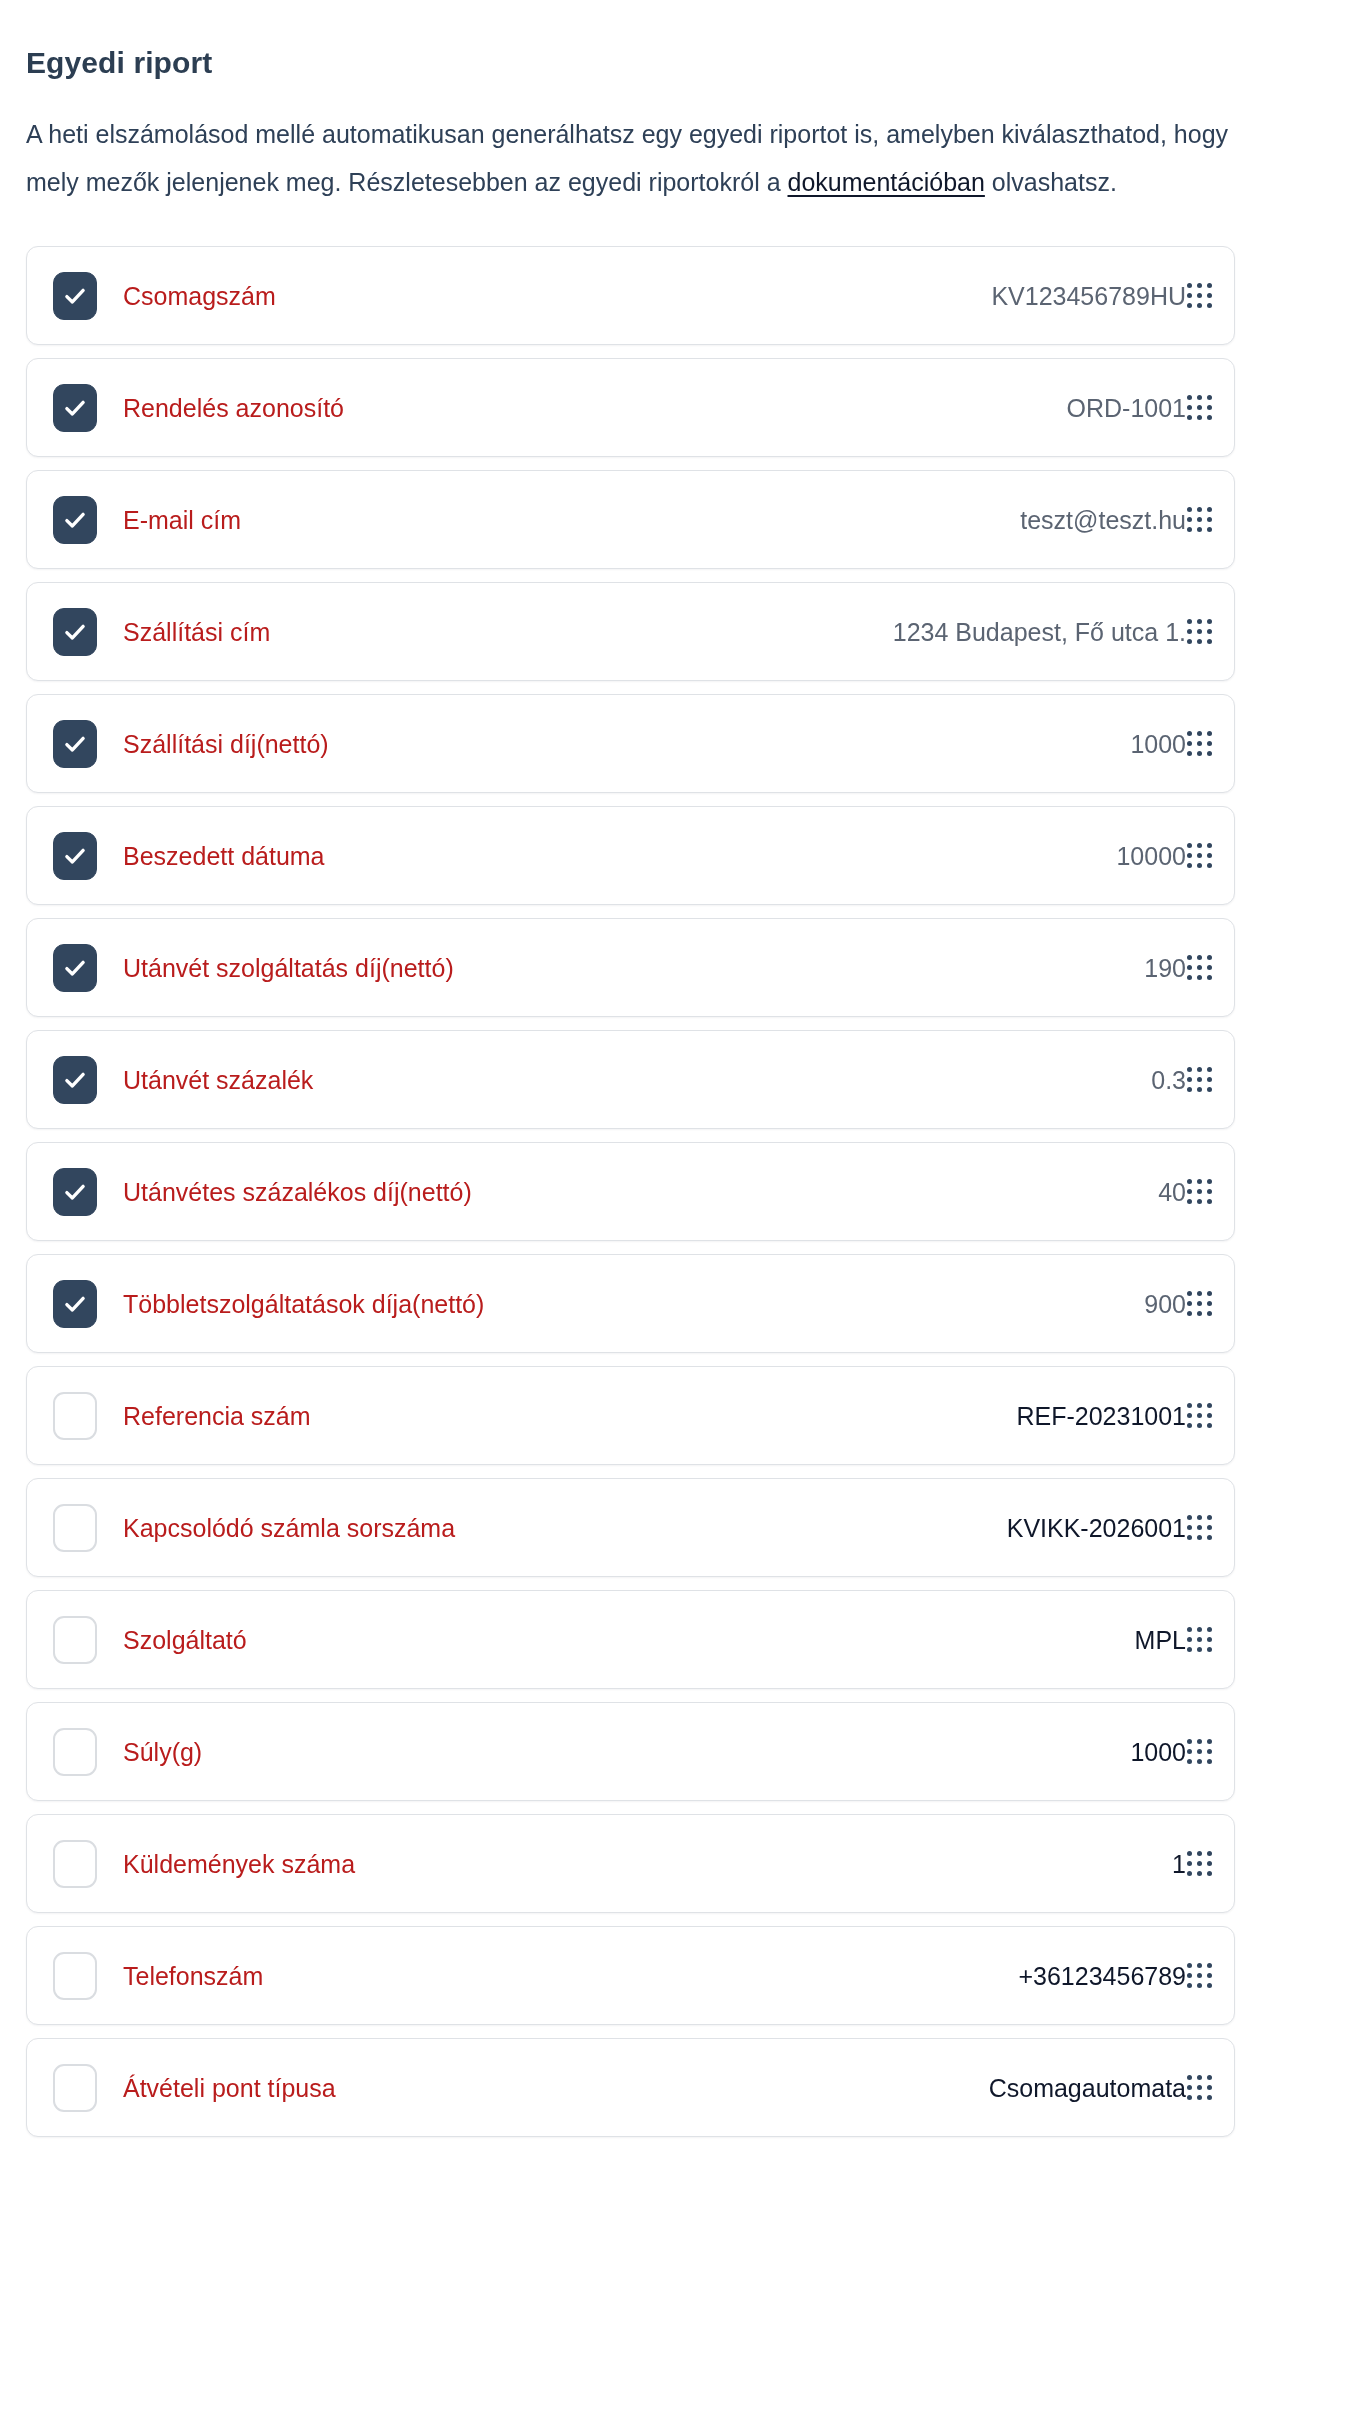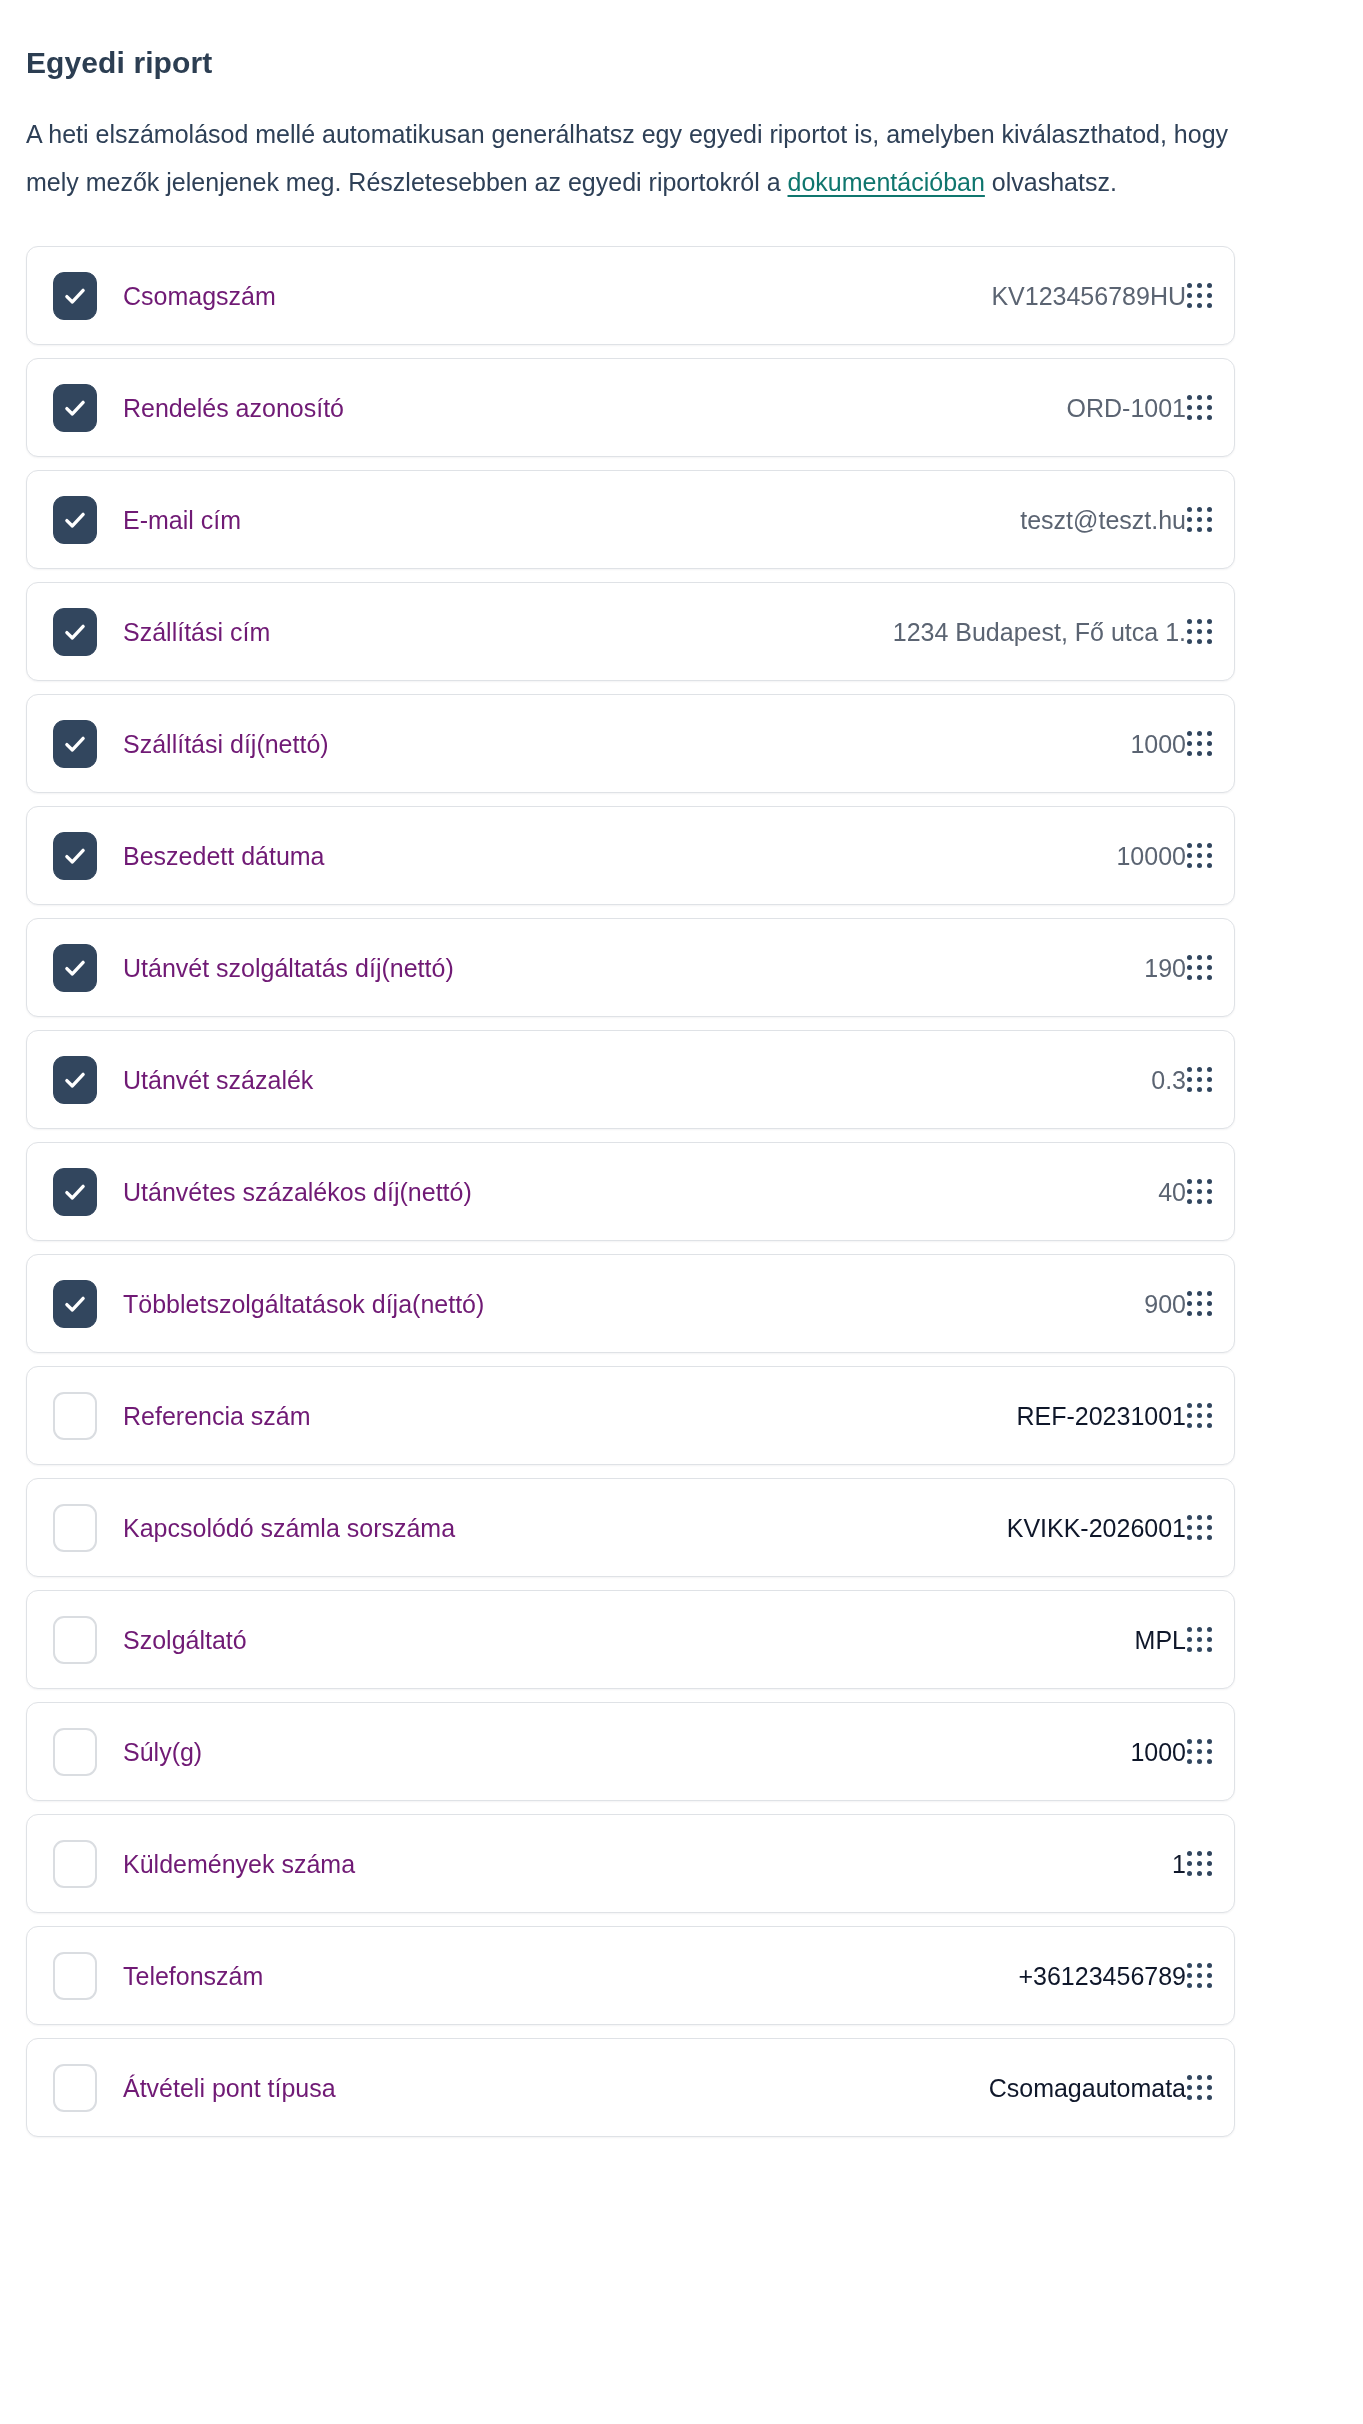--- a/index.html
+++ b/index.html
@@ -36,21 +36,21 @@
   .page-intro {
     font-size: 25px;
     line-height: 48px;
     font-weight: 400;
     color: #2e4057;
     margin: 28px 0 0 0;
     max-width: 1300px;
   }
 
   .doc-link {
-    color: #0f766e;
+    color: #0f172a;
     text-decoration: underline;
     text-underline-offset: 4px;
     text-decoration-thickness: 2px;
     cursor: pointer;
   }
 
   
   .field-list {
     margin-top: 40px;
     display: flex;
@@ -101,21 +101,21 @@
   .checkbox.checked .tick {
     display: block;
   }
 
   
   .field-label {
     margin-left: 26px;
     font-size: 25px;
     line-height: 30px;
     font-weight: 400;
-    color: #701a75;
+    color: #b91c1c;
     white-space: nowrap;
     flex: 1 1 auto;
     overflow: hidden;
     text-overflow: ellipsis;
   }
 
   
   .field-value {
     flex: 0 0 auto;
     font-size: 25px;

